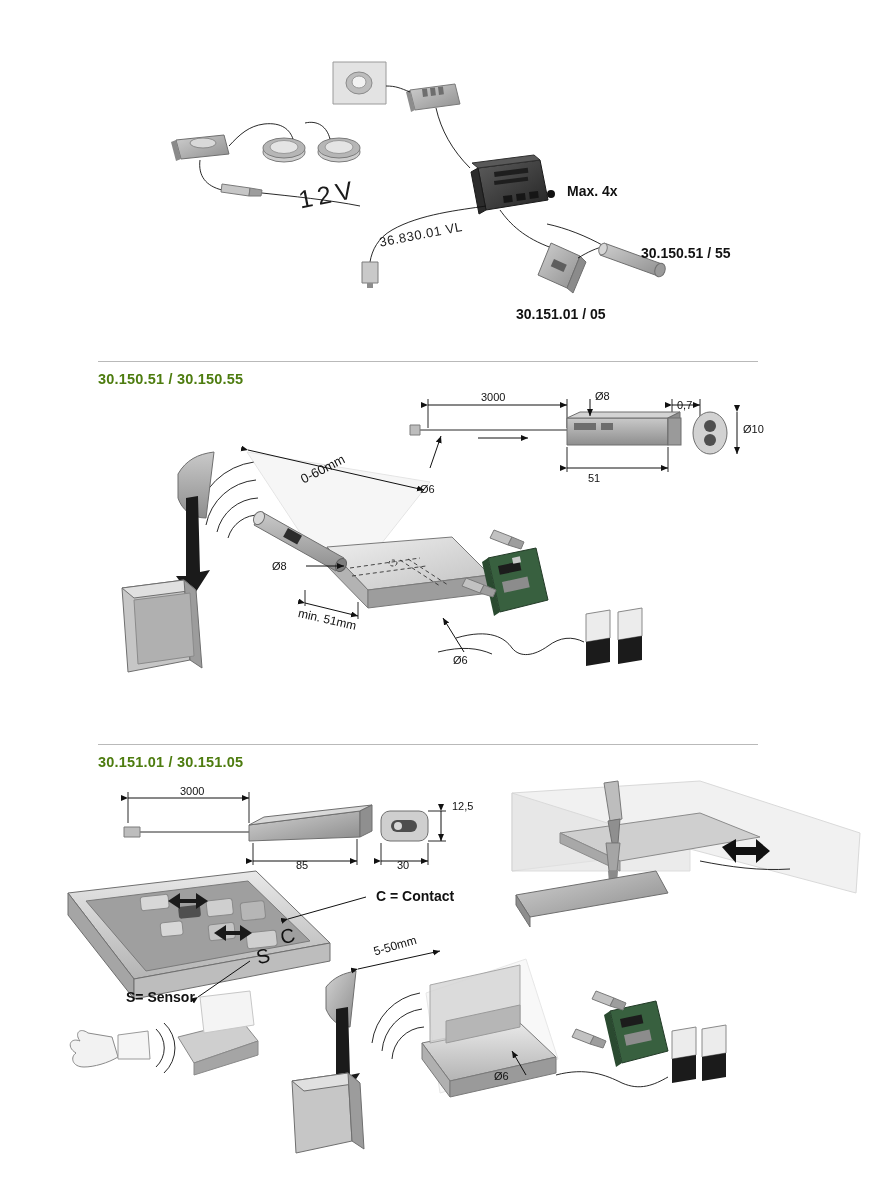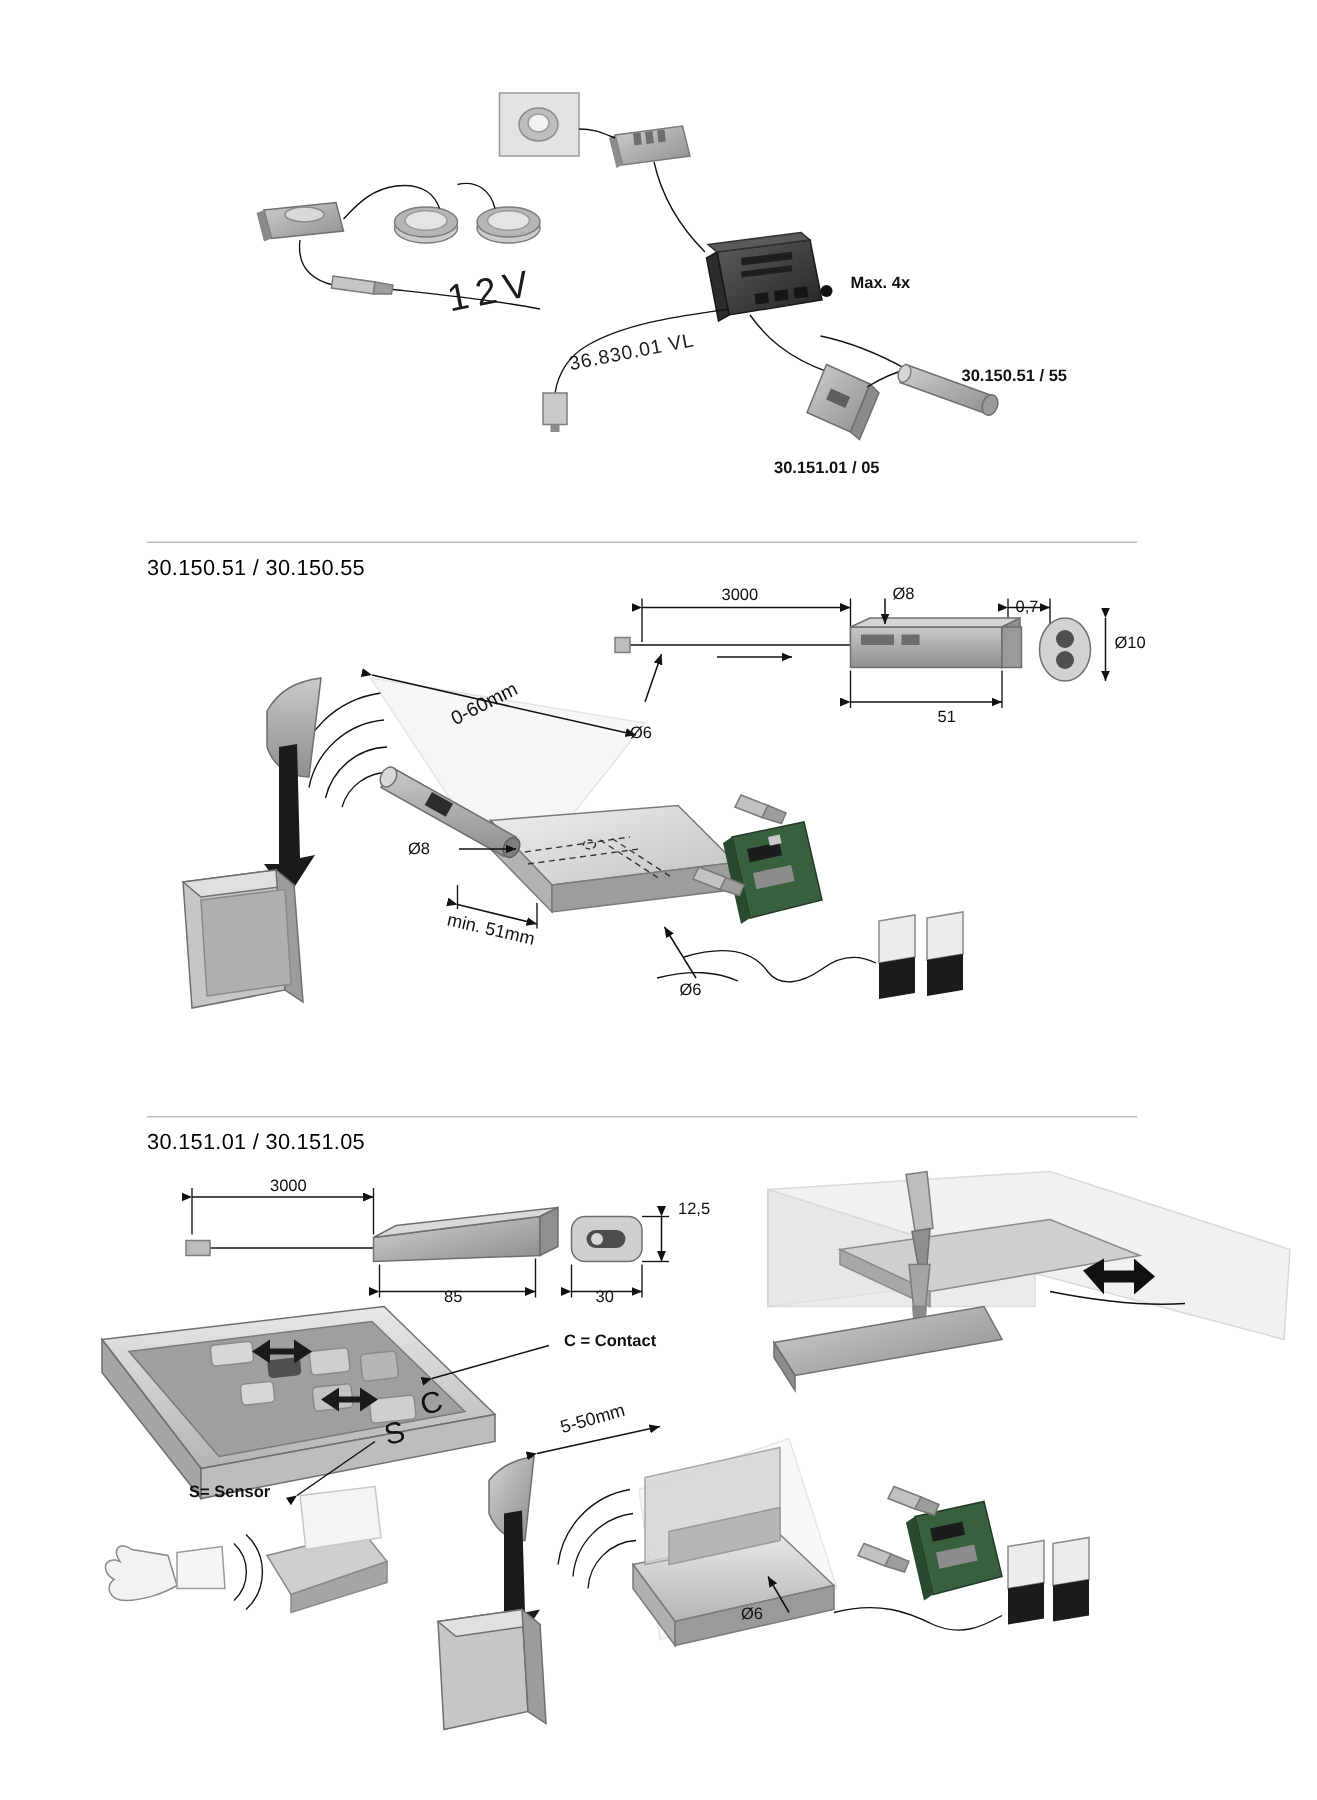--- a/index.html
+++ b/index.html
@@ -28,34 +28,34 @@
   .divider {
     position: absolute;
     height: 1px;
     background: #b9b9b9;
     left: 98px;
     width: 660px;
   }
   .sec-title {
     position: absolute;
     font-size: 14.5px;
-    font-weight: normal;
+    font-weight: bold;
     letter-spacing: 0.2px;
-    color: #000000;
+    color: #4d7c0f;
     white-space: nowrap;
   }
   .lbl {
     position: absolute;
     font-size: 12px;
     color: #111;
     white-space: nowrap;
   }
   .lbl.bold {
     font-weight: bold;
-    font-size: 11px;
+    font-size: 14px;
   }
   .lbl.dim {
     font-size: 11px;
   }
   .rot-12v {
     position: absolute;
     font-size: 25px;
     letter-spacing: 5px;
     color: #1b1b1b;
     transform: rotate(-11deg);
@@ -357,21 +357,21 @@
         <polygon points="586,224 610,220 610,248 586,252" fill="#ececec" stroke="#8a8a8a"></polygon>
         <polygon points="586,252 610,248 610,272 586,276" fill="#1b1b1b"></polygon>
         <polygon points="618,222 642,218 642,246 618,250" fill="#ececec" stroke="#8a8a8a"></polygon>
         <polygon points="618,250 642,246 642,270 618,274" fill="#1b1b1b"></polygon>
       </g>
     </svg>
 
     <div class="lbl dim" style="left:481px; top:1px;">3000</div>
     <div class="lbl dim" style="left:595px; top:0px;">Ø8</div>
     <div class="lbl dim" style="left:677px; top:-3px;margin-top:12px;">0,7</div>
-    <div class="lbl dim" style="left:625px; top:82px;">51</div>
+    <div class="lbl dim" style="left:588px; top:82px;">51</div>
     <div class="lbl dim" style="left:743px; top:33px;">Ø10</div>
     <div class="rot-060" style="left:298px; top:83px;">0-60mm</div>
     <div class="lbl dim" style="left:420px; top:93px;">Ø6</div>
     <div class="lbl dim" style="left:272px; top:170px;">Ø8</div>
     <div class="rot-min51" style="left:300px; top:216px;">min. 51mm</div>
     <div class="lbl dim" style="left:453px; top:264px;">Ø6</div>
   </div>
 
   <div class="divider" style="top:744px;"></div>
   <div class="sec-title" style="left:98px; top:754px;">30.151.01 / 30.151.05</div>

